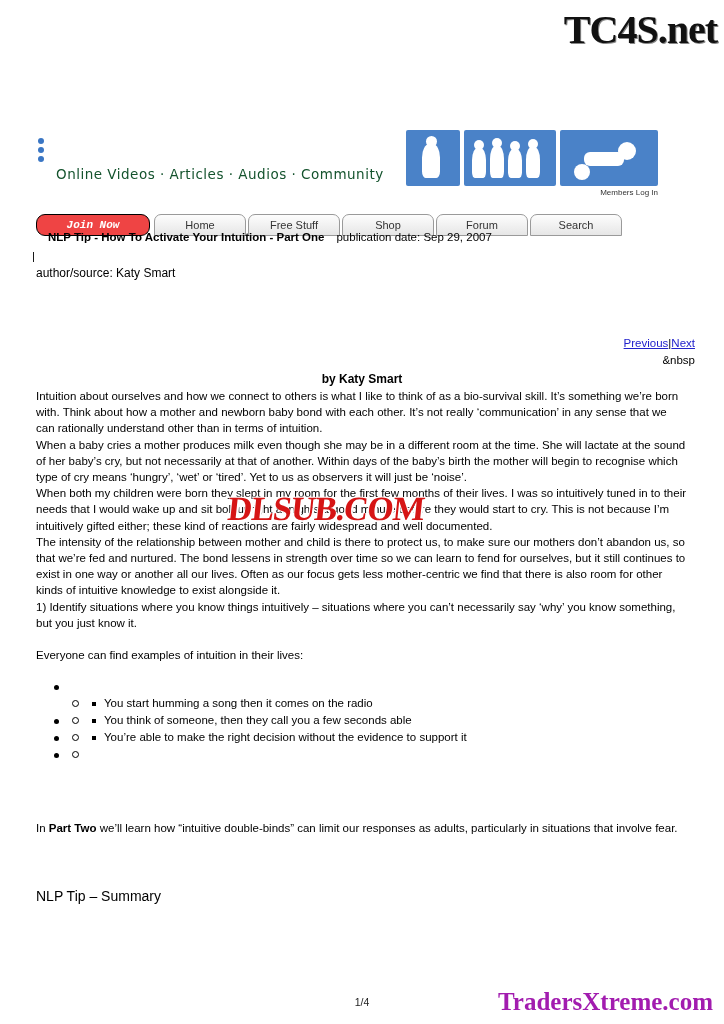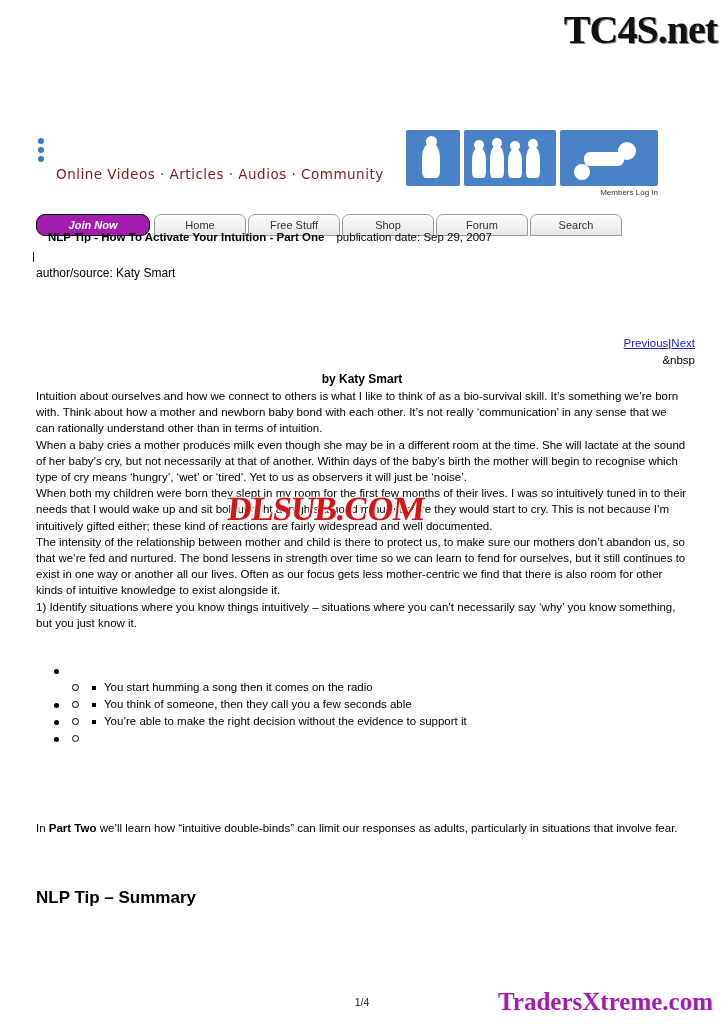--- a/index.html
+++ b/index.html
@@ -79,21 +79,21 @@
   }
   .logo-text .blue {
     color: #3a76c4;
   }
   .logo-sub {
     position: absolute;
     left: 20px;
     top: 36px;
     font-family: "DejaVu Sans", sans-serif;
     font-size: 13.5px;
-    color: #7f1d1d;
+    color: #14532d;
     letter-spacing: 0.5px;
     white-space: nowrap;
   }
   .photo-strip {
     position: absolute;
     left: 348px;
     top: 0px;
     width: 252px;
     height: 62px;
     margin-left: 22px;
@@ -136,28 +136,29 @@
     line-height: 20px;
     text-align: center;
     font-size: 11px;
     color: #333333;
     background: linear-gradient(#fdfdfd,#e6e6e6);
     border: 1px solid #9a9a9a;
     border-radius: 7px 7px 0 0;
     font-family: "Liberation Sans", sans-serif;
   }
   .tab.join {
-    background: #a21caf;
+    background: #ef4444;
     color: #ffffff;
     font-style: italic;
     font-weight: bold;
     border: 1px solid #000;
     border-radius: 9px;
     height: 20px;
     line-height: 20px;
+    font-family: Liberation Mono, monospace;
   }
   .t0 { left: 0px;   width: 112px; }
   .t1 { left: 118px; width: 90px; }
   .t2 { left: 212px; width: 90px; }
   .t3 { left: 306px; width: 90px; }
   .t4 { left: 400px; width: 90px; }
   .t5 { left: 494px; width: 90px; }
 
   
   .title-line {
@@ -283,22 +284,22 @@
     left: 36px;
     top: 820px;
     width: 652px;
     font-size: 11.5px;
     line-height: 16.2px;
   }
   .summary {
     position: absolute;
     left: 36px;
     top: 888px;
-    font-size: 17px;
-    font-weight: bold;
+    font-size: 14px;
+    font-weight: normal;
   }
 
   
   .dlsub {
     position: absolute;
     left: 228px;
     top: 490px;
     font-family: "Liberation Serif", serif;
     font-weight: bold;
     font-size: 34px;
@@ -392,20 +393,21 @@
   <div class="byline">by Katy Smart</div>
 
   <div class="body">
     <p>Intuition about ourselves and how we connect to others is what I like to think of as a bio-survival skill. It’s something we’re born with. Think about how a mother and newborn baby bond with each other. It’s not really ‘communication’ in any sense that we can rationally understand other than in terms of intuition.</p>
     <p>When a baby cries a mother produces milk even though she may be in a different room at the time. She will lactate at the sound of her baby’s cry, but not necessarily at that of another. Within days of the baby’s birth the mother will begin to recognise which type of cry means ‘hungry’, ‘wet’ or ‘tired’. Yet to us as observers it will just be ‘noise’.</p>
     <p>When both my children were born they slept in my room for the first few months of their lives. I was so intuitively tuned in to their needs that I would wake up and sit bolt upright at nights a good minute before they would start to cry. This is not because I’m intuitively gifted either; these kind of reactions are fairly widespread and well documented.</p>
     <p>The intensity of the relationship between mother and child is there to protect us, to make sure our mothers don’t abandon us, so that we’re fed and nurtured. The bond lessens in strength over time so we can learn to fend for ourselves, but it still continues to exist in one way or another all our lives. Often as our focus gets less mother-centric we find that there is also room for other kinds of intuitive knowledge to exist alongside it.</p>
     <p class="num-item">1)     Identify situations where you know things intuitively – situations where you can’t necessarily say ‘why’ you know something, but you just know it.</p>
 
     <div class="spacer"></div>
+    <p>Everyone can find examples of intuition in their lives:</p>
 
     <div class="list-wrap">
       <div class="ob-row">
         <span class="ob-dot"></span>
       </div>
       <div class="ob-row">
         <span class="ob-circ"></span>
         <span class="ob-sq"></span>
         <span class="ob-text">You start humming a song then it comes on the radio</span>
       </div>

